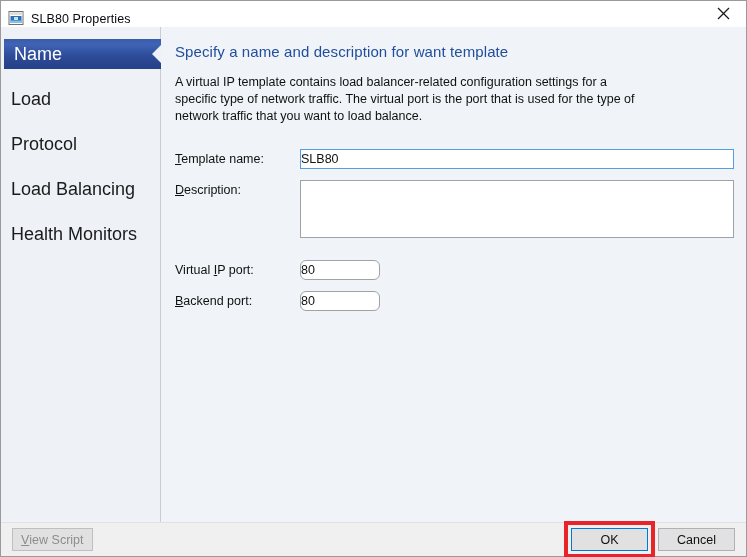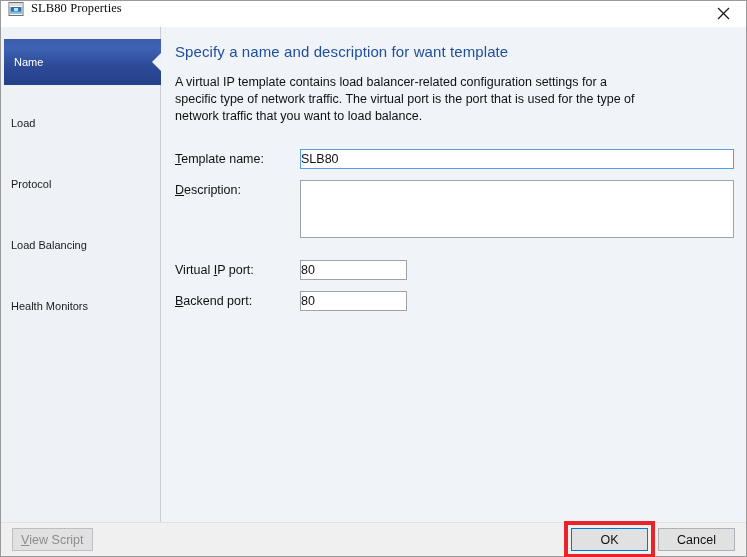--- a/index.html
+++ b/index.html
@@ -25,24 +25,23 @@
     display: flex;
     flex-direction: column;
   }
 
   
   #titlebar {
     height: 25px;
     min-height: 25px;
     background: #ffffff;
     display: flex;
-    align-items: flex-start;
+    align-items: flex-end;
     position: relative;
     border-bottom: 1px solid #ffffff;
-    font-family: Liberation Serif, serif;
   }
   #app-icon {
     width: 16px;
     height: 16px;
     margin-left: 7px;
     margin-right: 7px;
     flex: 0 0 auto;
     position: relative;
     display: block;
   }
@@ -78,25 +77,25 @@
   #sidebar {
     width: 160px;
     min-width: 160px;
     background: #eef1f6;
     border-right: 1px solid #c9ccd1;
     padding-top: 12px;
     position: relative;
     box-sizing: border-box;
   }
   .nav-item {
-    height: 46px;
+    height: 30px;
     display: flex;
     align-items: center;
     padding-left: 10px;
-    font-size: 11px;
+    font-size: 18px;
     color: #1b1b1b;
     position: relative;
     margin-bottom: 15px;
     box-sizing: border-box;
     white-space: nowrap;
   }
   .nav-item.selected {
     color: #ffffff;
     background: linear-gradient(to bottom, #3b5ca8 0%, #3f63b5 18%, #2c4a96 60%, #26408a 100%);
     margin-left: 3px;
@@ -165,21 +164,21 @@
     color: #101010;
     padding: 0 0;
     line-height: 18px;
     outline: none;
   }
   .text-input.focused {
     border: 1px solid #569de5;
     position: relative;
   }
   #template-name-input { width: 470px; }
-  .port-input { width: 107px; }
+  .port-input { width: 80px; border-radius: 6px; }
 
   #description-input {
     width: 470px;
     height: 58px;
     box-sizing: border-box;
     border: 1px solid #9fa3a8;
     background: #ffffff;
     resize: none;
     font-family: "Liberation Sans", sans-serif;
     font-size: 12.5px;

